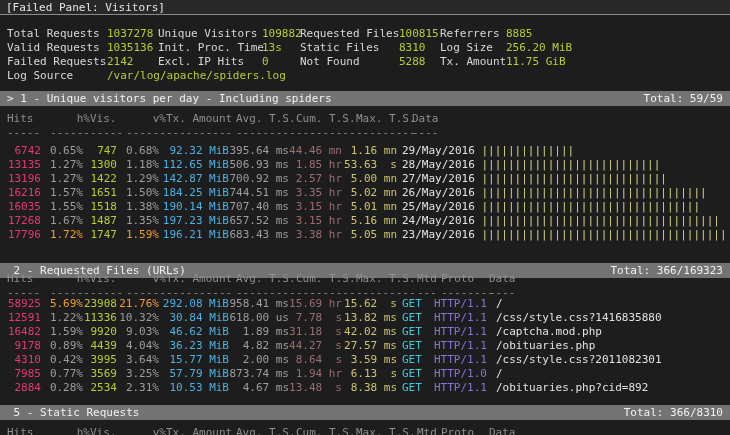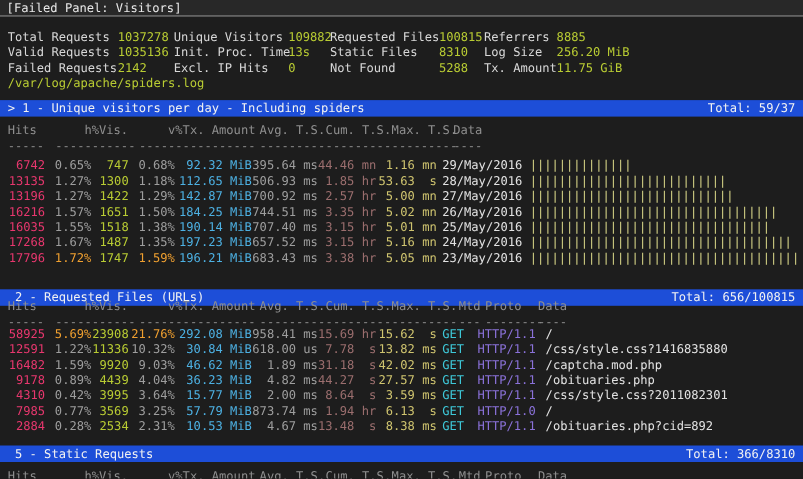--- a/index.html
+++ b/index.html
@@ -18,21 +18,21 @@
     padding:0 6px;box-sizing:border-box;color:#e8e8e8;white-space:pre;
   }
   
   #summary{left:7px;top:27px;width:720px;}
   .srow{position:relative;height:14px;white-space:pre;}
   .pair{position:absolute;top:0;display:flex;}
   .slabel{display:inline-block;color:#d8d8d8;white-space:pre;}
   .svalue{display:inline-block;color:#b9cc33;white-space:pre;}
   
   .pbar{
-    width:730px;height:15px;line-height:15px;background:#1d4ed8;color:#f2f2f2;
+    width:730px;height:15px;line-height:15px;background:#737373;color:#f2f2f2;
     display:flex;justify-content:space-between;padding:0 7px;box-sizing:border-box;white-space:pre;
   }
   
   .trow{position:absolute;left:7px;height:14px;display:flex;white-space:pre;}
   .cell{display:inline-block;white-space:pre;overflow:visible;}
   .r{text-align:right;} .l{text-align:left;}
   .hdr{color:#8f8f8f;}
   .c-hits{color:#e8376e;} .c-pct{color:#9e9e9e;} .c-hot{color:#f0a030;}
   .c-vis{color:#b9cc33;} .c-tx{color:#4db1e3;} .c-avg{color:#9e9e9e;}
   .c-cum{color:#9b6e6e;} .c-max{color:#cfc46f;} .c-data{color:#e2e2e2;}
@@ -42,35 +42,35 @@
 <body>
 
 <div id="topbar" class="abs">
   <span>[Failed Panel: Visitors]</span>
 </div>
 
 <div id="summary" class="abs">
     <div class="srow"><span class="pair" style="left: 0px;"><span class="slabel" style="width: 100px;">Total Requests</span><span class="svalue">1037278</span></span><span class="pair" style="left: 151px;"><span class="slabel" style="width: 104px;">Unique Visitors</span><span class="svalue">109882</span></span><span class="pair" style="left: 293px;"><span class="slabel" style="width: 99px;">Requested Files</span><span class="svalue">100815</span></span><span class="pair" style="left: 433px;"><span class="slabel" style="width: 66px;">Referrers</span><span class="svalue">8885</span></span></div>
     <div class="srow"><span class="pair" style="left: 0px;"><span class="slabel" style="width: 100px;">Valid Requests</span><span class="svalue">1035136</span></span><span class="pair" style="left: 151px;"><span class="slabel" style="width: 104px;">Init. Proc. Time</span><span class="svalue">13s</span></span><span class="pair" style="left: 293px;"><span class="slabel" style="width: 99px;">Static Files</span><span class="svalue">8310</span></span><span class="pair" style="left: 433px;"><span class="slabel" style="width: 66px;">Log Size</span><span class="svalue">256.20 MiB</span></span></div>
     <div class="srow"><span class="pair" style="left: 0px;"><span class="slabel" style="width: 100px;">Failed Requests</span><span class="svalue">2142</span></span><span class="pair" style="left: 151px;"><span class="slabel" style="width: 104px;">Excl. IP Hits</span><span class="svalue">0</span></span><span class="pair" style="left: 293px;"><span class="slabel" style="width: 99px;">Not Found</span><span class="svalue">5288</span></span><span class="pair" style="left: 433px;"><span class="slabel" style="width: 66px;">Tx. Amount</span><span class="svalue">11.75 GiB</span></span></div>
-    <div class="srow"><span class="pair" style="left: 0px;"><span class="svalue">/var/log/apache/spiders.log</span></span></div>
+    <div class="srow"><span class="pair" style="left: 0px;"><span class="slabel" style="width: 100px;">Log Source</span><span class="svalue">/var/log/apache/spiders.log</span></span></div>
   </div>
 
 <div id="panels">
-    <div class="pbar abs" style="top: 91px;"><span>&gt; 1 - Unique visitors per day - Including spiders</span><span>Total: 59/37</span></div>
+    <div class="pbar abs" style="top: 91px;"><span>&gt; 1 - Unique visitors per day - Including spiders</span><span>Total: 59/59</span></div>
     <div class="trow hdr" style="top: 112px;"><span class="cell l " style="width: 41px;">Hits</span><span class="cell r " style="width: 42px;">h%</span><span class="cell l " style="width: 34px;">Vis.</span><span class="cell r " style="width: 42px;">v%</span><span class="cell l " style="width: 70px;">Tx. Amount</span><span class="cell l " style="width: 60px;">Avg. T.S.</span><span class="cell l " style="width: 60px;">Cum. T.S.</span><span class="cell l " style="width: 56px;">Max. T.S.</span><span class="cell l " style="width: 80px; margin-left: 0px;">Data</span></div>
     <div class="trow hdr" style="top: 126px;"><span class="cell l " style="width: 41px;">-----</span><span class="cell r " style="width: 42px;">------</span><span class="cell l " style="width: 34px;">-----</span><span class="cell r " style="width: 42px;">------</span><span class="cell l " style="width: 70px;">----------</span><span class="cell l " style="width: 60px;">---------</span><span class="cell l " style="width: 60px;">---------</span><span class="cell l " style="width: 56px;">---------</span><span class="cell l " style="width: 80px;">----</span></div>
     <div class="trow" style="top: 144px;"><span class="cell r c-hits" style="width: 34px;">6742</span><span class="cell r c-pct" style="width: 42px;">0.65%</span><span class="cell r c-vis" style="width: 34px;">747</span><span class="cell r c-pct" style="width: 42px;">0.68%</span><span class="cell r c-tx" style="width: 70px;">92.32 MiB</span><span class="cell r c-avg" style="width: 60px;">395.64 ms</span><span class="cell r c-cum" style="width: 53px;">44.46 mn</span><span class="cell r c-max" style="width: 55px;">1.16 mn</span><span class="cell l" style="margin-left: 5px;"><span class="c-data">29/May/2016 </span><span class="c-bars">||||||||||||||</span></span></div>
     <div class="trow" style="top: 158px;"><span class="cell r c-hits" style="width: 34px;">13135</span><span class="cell r c-pct" style="width: 42px;">1.27%</span><span class="cell r c-vis" style="width: 34px;">1300</span><span class="cell r c-pct" style="width: 42px;">1.18%</span><span class="cell r c-tx" style="width: 70px;">112.65 MiB</span><span class="cell r c-avg" style="width: 60px;">506.93 ms</span><span class="cell r c-cum" style="width: 53px;">1.85 hr</span><span class="cell r c-max" style="width: 55px;">53.63  s</span><span class="cell l" style="margin-left: 5px;"><span class="c-data">28/May/2016 </span><span class="c-bars">|||||||||||||||||||||||||||</span></span></div>
     <div class="trow" style="top: 172px;"><span class="cell r c-hits" style="width: 34px;">13196</span><span class="cell r c-pct" style="width: 42px;">1.27%</span><span class="cell r c-vis" style="width: 34px;">1422</span><span class="cell r c-pct" style="width: 42px;">1.29%</span><span class="cell r c-tx" style="width: 70px;">142.87 MiB</span><span class="cell r c-avg" style="width: 60px;">700.92 ms</span><span class="cell r c-cum" style="width: 53px;">2.57 hr</span><span class="cell r c-max" style="width: 55px;">5.00 mn</span><span class="cell l" style="margin-left: 5px;"><span class="c-data">27/May/2016 </span><span class="c-bars">||||||||||||||||||||||||||||</span></span></div>
     <div class="trow" style="top: 186px;"><span class="cell r c-hits" style="width: 34px;">16216</span><span class="cell r c-pct" style="width: 42px;">1.57%</span><span class="cell r c-vis" style="width: 34px;">1651</span><span class="cell r c-pct" style="width: 42px;">1.50%</span><span class="cell r c-tx" style="width: 70px;">184.25 MiB</span><span class="cell r c-avg" style="width: 60px;">744.51 ms</span><span class="cell r c-cum" style="width: 53px;">3.35 hr</span><span class="cell r c-max" style="width: 55px;">5.02 mn</span><span class="cell l" style="margin-left: 5px;"><span class="c-data">26/May/2016 </span><span class="c-bars">||||||||||||||||||||||||||||||||||</span></span></div>
     <div class="trow" style="top: 200px;"><span class="cell r c-hits" style="width: 34px;">16035</span><span class="cell r c-pct" style="width: 42px;">1.55%</span><span class="cell r c-vis" style="width: 34px;">1518</span><span class="cell r c-pct" style="width: 42px;">1.38%</span><span class="cell r c-tx" style="width: 70px;">190.14 MiB</span><span class="cell r c-avg" style="width: 60px;">707.40 ms</span><span class="cell r c-cum" style="width: 53px;">3.15 hr</span><span class="cell r c-max" style="width: 55px;">5.01 mn</span><span class="cell l" style="margin-left: 5px;"><span class="c-data">25/May/2016 </span><span class="c-bars">|||||||||||||||||||||||||||||||||</span></span></div>
     <div class="trow" style="top: 214px;"><span class="cell r c-hits" style="width: 34px;">17268</span><span class="cell r c-pct" style="width: 42px;">1.67%</span><span class="cell r c-vis" style="width: 34px;">1487</span><span class="cell r c-pct" style="width: 42px;">1.35%</span><span class="cell r c-tx" style="width: 70px;">197.23 MiB</span><span class="cell r c-avg" style="width: 60px;">657.52 ms</span><span class="cell r c-cum" style="width: 53px;">3.15 hr</span><span class="cell r c-max" style="width: 55px;">5.16 mn</span><span class="cell l" style="margin-left: 5px;"><span class="c-data">24/May/2016 </span><span class="c-bars">||||||||||||||||||||||||||||||||||||</span></span></div>
     <div class="trow" style="top: 228px;"><span class="cell r c-hits" style="width: 34px;">17796</span><span class="cell r c-hot" style="width: 42px;">1.72%</span><span class="cell r c-vis" style="width: 34px;">1747</span><span class="cell r c-hot" style="width: 42px;">1.59%</span><span class="cell r c-tx" style="width: 70px;">196.21 MiB</span><span class="cell r c-avg" style="width: 60px;">683.43 ms</span><span class="cell r c-cum" style="width: 53px;">3.38 hr</span><span class="cell r c-max" style="width: 55px;">5.05 mn</span><span class="cell l" style="margin-left: 5px;"><span class="c-data">23/May/2016 </span><span class="c-bars">|||||||||||||||||||||||||||||||||||||</span></span></div>
-    <div class="pbar abs" style="top: 263px;"><span> 2 - Requested Files (URLs)</span><span>Total: 656/100815</span></div>
+    <div class="pbar abs" style="top: 263px;"><span> 2 - Requested Files (URLs)</span><span>Total: 366/169323</span></div>
     <div class="trow hdr" style="top: 272px;"><span class="cell l " style="width: 41px;">Hits</span><span class="cell r " style="width: 42px;">h%</span><span class="cell l " style="width: 34px;">Vis.</span><span class="cell r " style="width: 42px;">v%</span><span class="cell l " style="width: 70px;">Tx. Amount</span><span class="cell l " style="width: 60px;">Avg. T.S.</span><span class="cell l " style="width: 60px;">Cum. T.S.</span><span class="cell l " style="width: 56px;">Max. T.S.</span><span class="cell l " style="width: 22px; margin-left: 5px;">Mtd</span><span class="cell l " style="width: 48px; margin-left: 2px;">Proto</span><span class="cell l " style="width: 80px; margin-left: 0px;">Data</span></div>
     <div class="trow hdr" style="top: 286px;"><span class="cell l " style="width: 41px;">-----</span><span class="cell r " style="width: 42px;">------</span><span class="cell l " style="width: 34px;">-----</span><span class="cell r " style="width: 42px;">------</span><span class="cell l " style="width: 70px;">----------</span><span class="cell l " style="width: 60px;">---------</span><span class="cell l " style="width: 60px;">---------</span><span class="cell l " style="width: 56px;">---------</span><span class="cell l " style="width: 22px; margin-left: 5px;">---</span><span class="cell l " style="width: 48px; margin-left: 2px;">--------</span><span class="cell l " style="width: 80px;">----</span></div>
     <div class="trow" style="top: 297px;"><span class="cell r c-hits" style="width: 34px;">58925</span><span class="cell r c-hot" style="width: 42px;">5.69%</span><span class="cell r c-vis" style="width: 34px;">23908</span><span class="cell r c-hot" style="width: 42px;">21.76%</span><span class="cell r c-tx" style="width: 70px;">292.08 MiB</span><span class="cell r c-avg" style="width: 60px;">958.41 ms</span><span class="cell r c-cum" style="width: 53px;">15.69 hr</span><span class="cell r c-max" style="width: 55px;">15.62  s</span><span class="cell l c-mtd" style="width: 22px; margin-left: 5px;">GET</span><span class="cell l c-proto" style="width: 56px; margin-left: 10px;">HTTP/1.1</span><span class="cell l c-data" style="width: 228px; margin-left: 6px;">/</span></div>
     <div class="trow" style="top: 311px;"><span class="cell r c-hits" style="width: 34px;">12591</span><span class="cell r c-pct" style="width: 42px;">1.22%</span><span class="cell r c-vis" style="width: 34px;">11336</span><span class="cell r c-pct" style="width: 42px;">10.32%</span><span class="cell r c-tx" style="width: 70px;">30.84 MiB</span><span class="cell r c-avg" style="width: 60px;">618.00 us</span><span class="cell r c-cum" style="width: 53px;">7.78  s</span><span class="cell r c-max" style="width: 55px;">13.82 ms</span><span class="cell l c-mtd" style="width: 22px; margin-left: 5px;">GET</span><span class="cell l c-proto" style="width: 56px; margin-left: 10px;">HTTP/1.1</span><span class="cell l c-data" style="width: 228px; margin-left: 6px;">/css/style.css?1416835880</span></div>
     <div class="trow" style="top: 325px;"><span class="cell r c-hits" style="width: 34px;">16482</span><span class="cell r c-pct" style="width: 42px;">1.59%</span><span class="cell r c-vis" style="width: 34px;">9920</span><span class="cell r c-pct" style="width: 42px;">9.03%</span><span class="cell r c-tx" style="width: 70px;">46.62 MiB</span><span class="cell r c-avg" style="width: 60px;">1.89 ms</span><span class="cell r c-cum" style="width: 53px;">31.18  s</span><span class="cell r c-max" style="width: 55px;">42.02 ms</span><span class="cell l c-mtd" style="width: 22px; margin-left: 5px;">GET</span><span class="cell l c-proto" style="width: 56px; margin-left: 10px;">HTTP/1.1</span><span class="cell l c-data" style="width: 228px; margin-left: 6px;">/captcha.mod.php</span></div>
     <div class="trow" style="top: 339px;"><span class="cell r c-hits" style="width: 34px;">9178</span><span class="cell r c-pct" style="width: 42px;">0.89%</span><span class="cell r c-vis" style="width: 34px;">4439</span><span class="cell r c-pct" style="width: 42px;">4.04%</span><span class="cell r c-tx" style="width: 70px;">36.23 MiB</span><span class="cell r c-avg" style="width: 60px;">4.82 ms</span><span class="cell r c-cum" style="width: 53px;">44.27  s</span><span class="cell r c-max" style="width: 55px;">27.57 ms</span><span class="cell l c-mtd" style="width: 22px; margin-left: 5px;">GET</span><span class="cell l c-proto" style="width: 56px; margin-left: 10px;">HTTP/1.1</span><span class="cell l c-data" style="width: 228px; margin-left: 6px;">/obituaries.php</span></div>
     <div class="trow" style="top: 353px;"><span class="cell r c-hits" style="width: 34px;">4310</span><span class="cell r c-pct" style="width: 42px;">0.42%</span><span class="cell r c-vis" style="width: 34px;">3995</span><span class="cell r c-pct" style="width: 42px;">3.64%</span><span class="cell r c-tx" style="width: 70px;">15.77 MiB</span><span class="cell r c-avg" style="width: 60px;">2.00 ms</span><span class="cell r c-cum" style="width: 53px;">8.64  s</span><span class="cell r c-max" style="width: 55px;">3.59 ms</span><span class="cell l c-mtd" style="width: 22px; margin-left: 5px;">GET</span><span class="cell l c-proto" style="width: 56px; margin-left: 10px;">HTTP/1.1</span><span class="cell l c-data" style="width: 228px; margin-left: 6px;">/css/style.css?2011082301</span></div>
     <div class="trow" style="top: 367px;"><span class="cell r c-hits" style="width: 34px;">7985</span><span class="cell r c-pct" style="width: 42px;">0.77%</span><span class="cell r c-vis" style="width: 34px;">3569</span><span class="cell r c-pct" style="width: 42px;">3.25%</span><span class="cell r c-tx" style="width: 70px;">57.79 MiB</span><span class="cell r c-avg" style="width: 60px;">873.74 ms</span><span class="cell r c-cum" style="width: 53px;">1.94 hr</span><span class="cell r c-max" style="width: 55px;">6.13  s</span><span class="cell l c-mtd" style="width: 22px; margin-left: 5px;">GET</span><span class="cell l c-proto" style="width: 56px; margin-left: 10px;">HTTP/1.0</span><span class="cell l c-data" style="width: 228px; margin-left: 6px;">/</span></div>
     <div class="trow" style="top: 381px;"><span class="cell r c-hits" style="width: 34px;">2884</span><span class="cell r c-pct" style="width: 42px;">0.28%</span><span class="cell r c-vis" style="width: 34px;">2534</span><span class="cell r c-pct" style="width: 42px;">2.31%</span><span class="cell r c-tx" style="width: 70px;">10.53 MiB</span><span class="cell r c-avg" style="width: 60px;">4.67 ms</span><span class="cell r c-cum" style="width: 53px;">13.48  s</span><span class="cell r c-max" style="width: 55px;">8.38 ms</span><span class="cell l c-mtd" style="width: 22px; margin-left: 5px;">GET</span><span class="cell l c-proto" style="width: 56px; margin-left: 10px;">HTTP/1.1</span><span class="cell l c-data" style="width: 228px; margin-left: 6px;">/obituaries.php?cid=892</span></div>
     <div class="pbar abs" style="top: 405px;"><span> 5 - Static Requests</span><span>Total: 366/8310</span></div>

